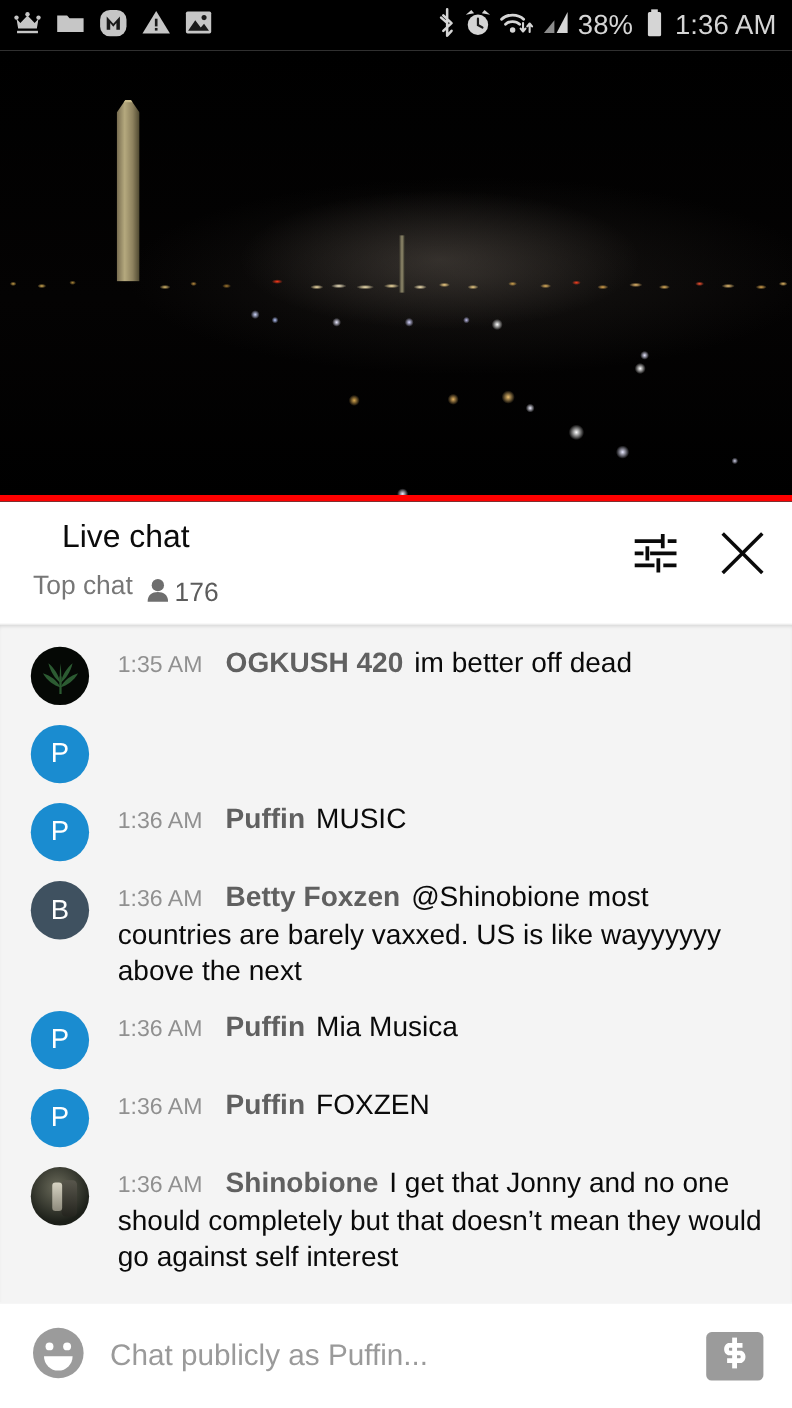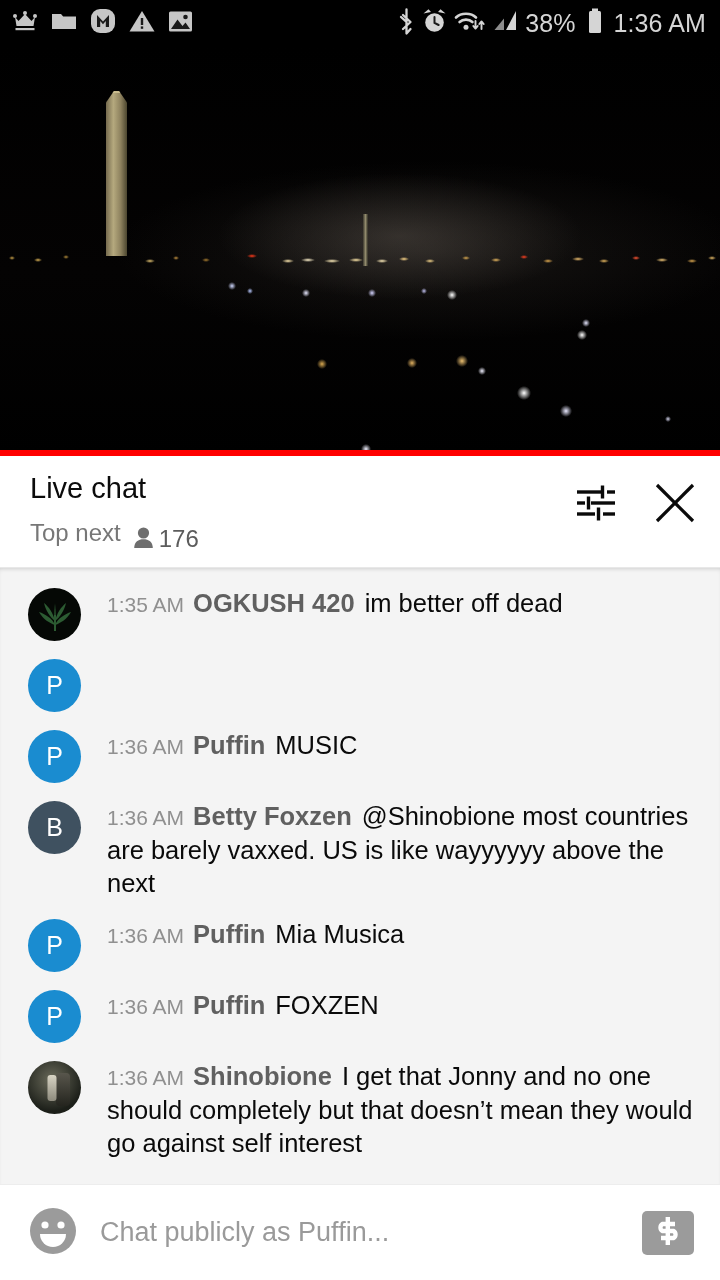--- a/index.html
+++ b/index.html
@@ -104,21 +104,21 @@
     position:absolute; left:0; bottom:0; width:720px; height:6px; background:#cc0000;
   }
   .progress-bar .played { height:100%; background:#ff0000; }
 
   
   .chat-header {
     flex:0 0 112px; background:#ffffff; padding:14px 22px 0 30px;
     display:flex; align-items:flex-start; justify-content:space-between;
     border-bottom:1px solid #e8e8e8;
   }
-  .chat-header-left { padding-top:2px; }
+  .chat-header-left { padding-top:2px;text-align:center; }
   .chat-title { font-size:29px; color:#0b0b0b; font-weight:400; line-height:1.15; }
   .chat-sub { display:flex; align-items:center; margin-top:8px; gap:12px; }
   .chat-sub-mode { font-size:24px; color:#777777; }
   .viewer-wrap { display:flex; align-items:center; gap:5px;margin-top:12px; }
   .viewer-count { font-size:24px; color:#5c5c5c; }
   .chat-header-right { display:flex; align-items:center; gap:34px; padding-top:10px; }
   .hdr-btn { cursor:pointer; display:flex; align-items:center; justify-content:center; }
 
   
   .chat-list {
@@ -142,21 +142,21 @@
     background:linear-gradient(#d8d4c4,#8d8a7c); transform:translateX(-50%);
   }
   .avatar.photo .fig2 {
     position:absolute; left:52%; top:22%; width:14px; height:33px; border-radius:4px;
     background:linear-gradient(#58564c,#24241e);
   }
   .msg-body { flex:1 1 auto; padding-left:26px; padding-top:1px; }
   .msg-line {
     font-size:25.5px; line-height:1.32; color:#0a0a0a; word-wrap:break-word;
   }
-  .ts { color:#909090; font-size:21px; margin-right:9px; }
+  .ts { color:#909090; font-size:21px; margin-right:21px; }
   .author { color:#606060; font-weight:bold; margin-right:10px; }
   .emo { font-size:27px; vertical-align:-3px; letter-spacing:2px; }
 
   
   .input-bar {
     flex:0 0 96px; background:#ffffff; display:flex; align-items:center;
     padding:0 26px 0 28px; gap:22px; border-top:1px solid #ededed;
   }
   .emoji-btn { flex:0 0 auto; cursor:pointer; }
   .chat-input {
@@ -259,21 +259,21 @@
     <div class="foreglow"></div>
     <div class="progress-bar">
       <div class="played" style="width:100%"></div>
     </div>
   </div>
 
   <div class="chat-header">
     <div class="chat-header-left">
       <div class="chat-title">Live chat</div>
       <div class="chat-sub">
-        <span class="chat-sub-mode">Top next</span>
+        <span class="chat-sub-mode">Top chat</span>
         <span class="viewer-wrap">
           <span>
             <svg width="21" height="23" viewBox="0 0 21 23">
                 <circle cx="10.5" cy="7" r="5.6" fill="#6e6e6e"></circle>
                 <path d="M1.2 22 C1.2 15.8, 5.4 13.2, 10.5 13.2 C15.6 13.2, 19.8 15.8, 19.8 22 Z" fill="#6e6e6e"></path>
               </svg>
           </span>
           <span class="viewer-count">176</span>
         </span>
       </div>

